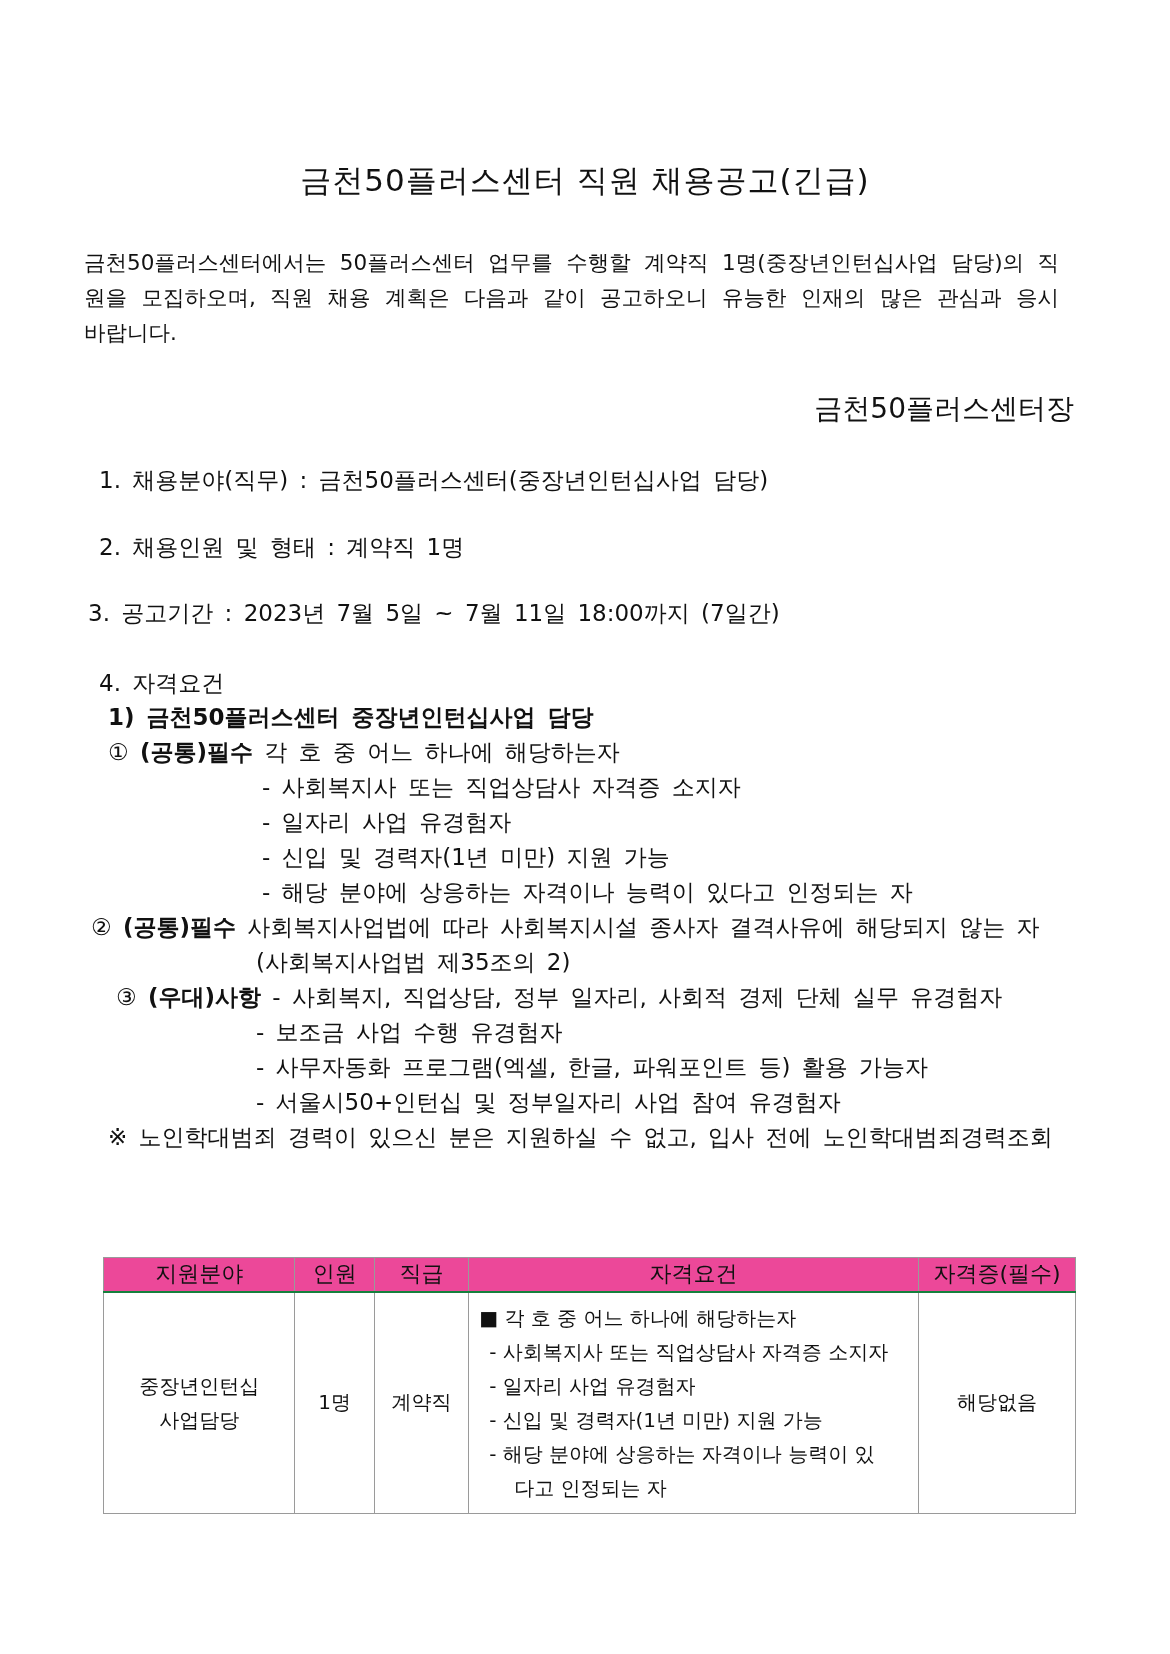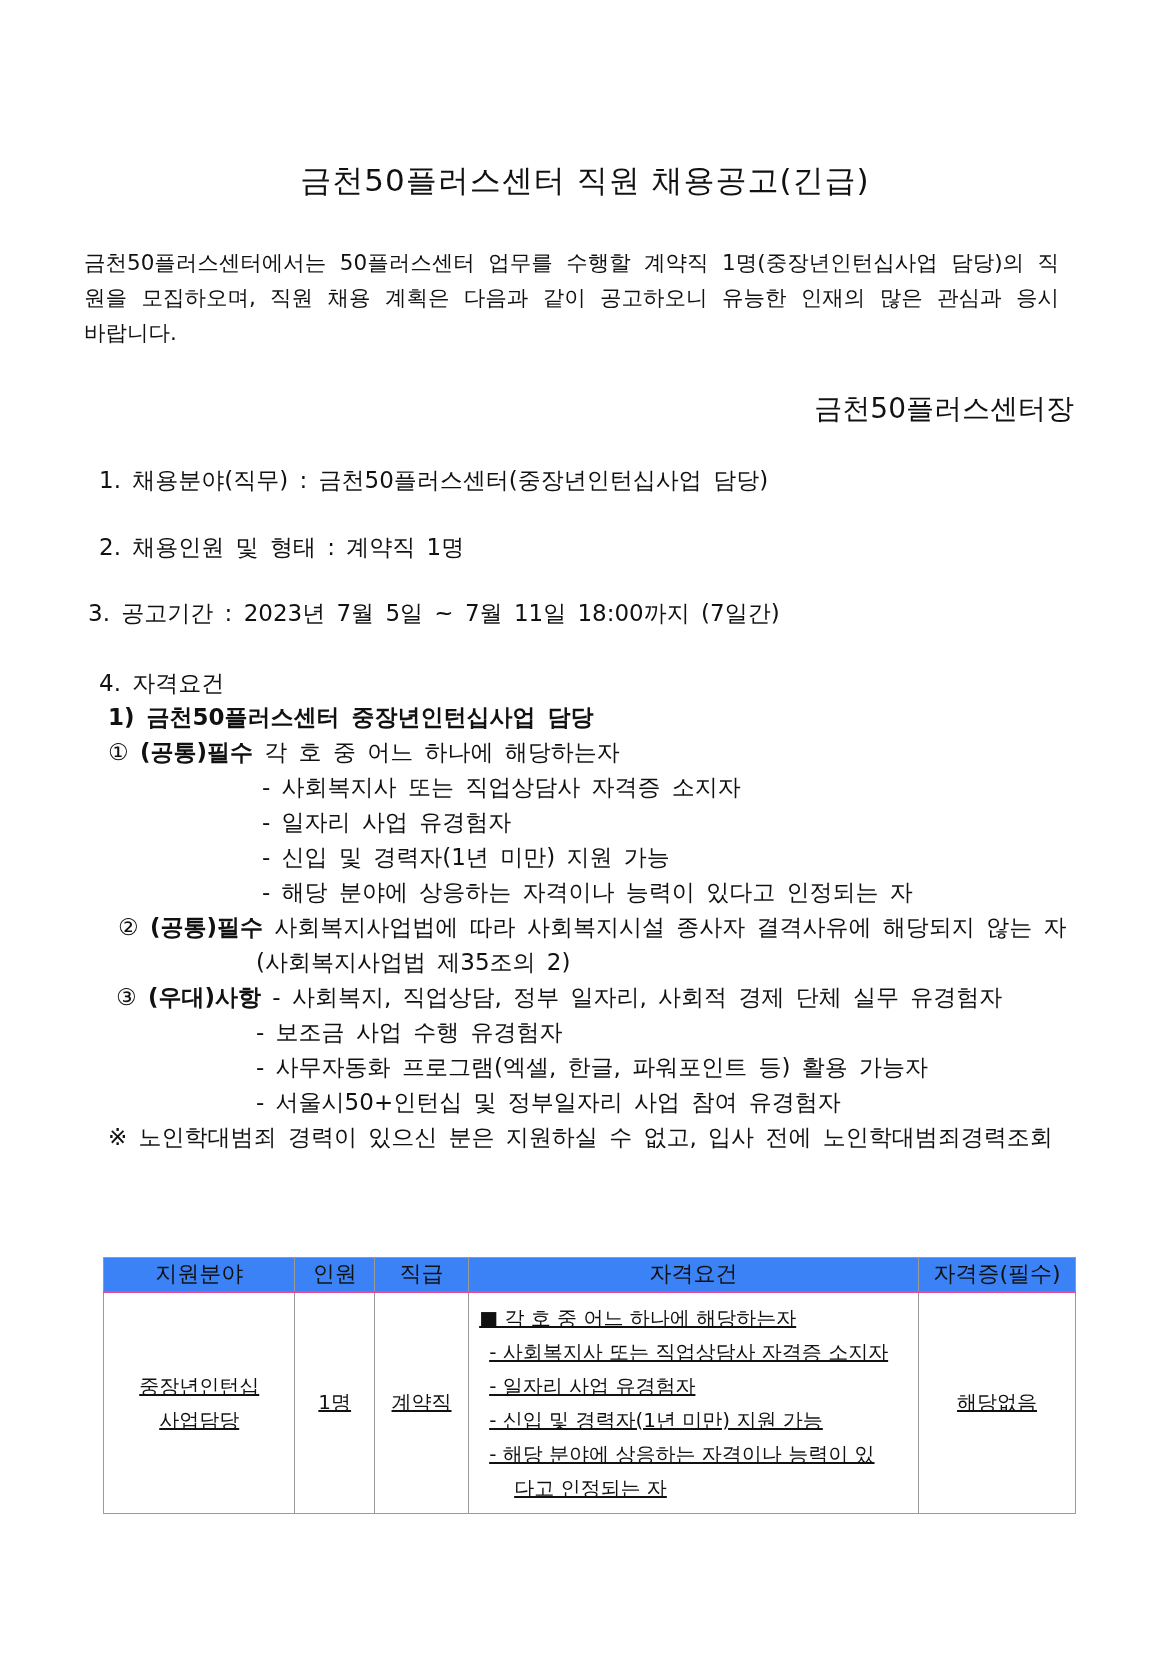--- a/index.html
+++ b/index.html
@@ -32,24 +32,24 @@
 
     .table {
       position: absolute; left: 103px; top: 1257px; width: 973px;
       border-collapse: collapse; font-size: 20px;
     }
     .table th, .table td {
       border: 1px solid #9a9a9a; text-align: center; vertical-align: middle;
       font-weight: normal;
     }
     .table th {
-      background: #3b82f6; height: 34px; font-size: 22px;
-      border-bottom: 2px solid #ec4899;
+      background: #ec4899; height: 34px; font-size: 22px;
+      border-bottom: 2px solid #15803d;
     }
-    .table td { height: 164px; text-decoration: underline; }
+    .table td { height: 164px; }
     .req-cell { text-align: left !important; padding: 8px 10px 8px 10px; }
     .req-cell div { font-size: 20px; line-height: 34px; white-space: nowrap; }
     .req-cell .sub { padding-left: 10px; }
     .req-cell .cont { padding-left: 35px; }
     .cell-multi div { line-height: 34px; }
   </style>
 </head>
 <body>
 
 <div class="page">
@@ -82,21 +82,21 @@
   <div class="line" style="top:737px; left:108px;">
     <span>①</span>
     <span class="bold">(공통)필수</span>
     <span>각 호 중 어느 하나에 해당하는자</span>
   </div>
   <div class="line" style="top:772px; left:262px;">- 사회복지사 또는 직업상담사 자격증 소지자</div>
   <div class="line" style="top:807px; left:262px;">- 일자리 사업 유경험자</div>
   <div class="line" style="top:842px; left:262px;">- 신입 및 경력자(1년 미만) 지원 가능</div>
   <div class="line" style="top:877px; left:262px;">- 해당 분야에 상응하는 자격이나 능력이 있다고 인정되는 자</div>
 
-  <div class="line" style="top:912px; left:118px;text-align:center;">
+  <div class="line" style="top:912px; left:91px;text-align:center;">
     <span>②</span>
     <span class="bold">(공통)필수</span>
     <span>사회복지사업법에 따라 사회복지시설 종사자 결격사유에 해당되지 않는 자</span>
   </div>
   <div class="line" style="top:947px; left:256px;">(사회복지사업법 제35조의 2)</div>
 
   <div class="line" style="top:982px; left:116px;">
     <span>③</span>
     <span class="bold">(우대)사항</span>
     <span>- 사회복지, 직업상담, 정부 일자리, 사회적 경제 단체 실무 유경험자</span>

